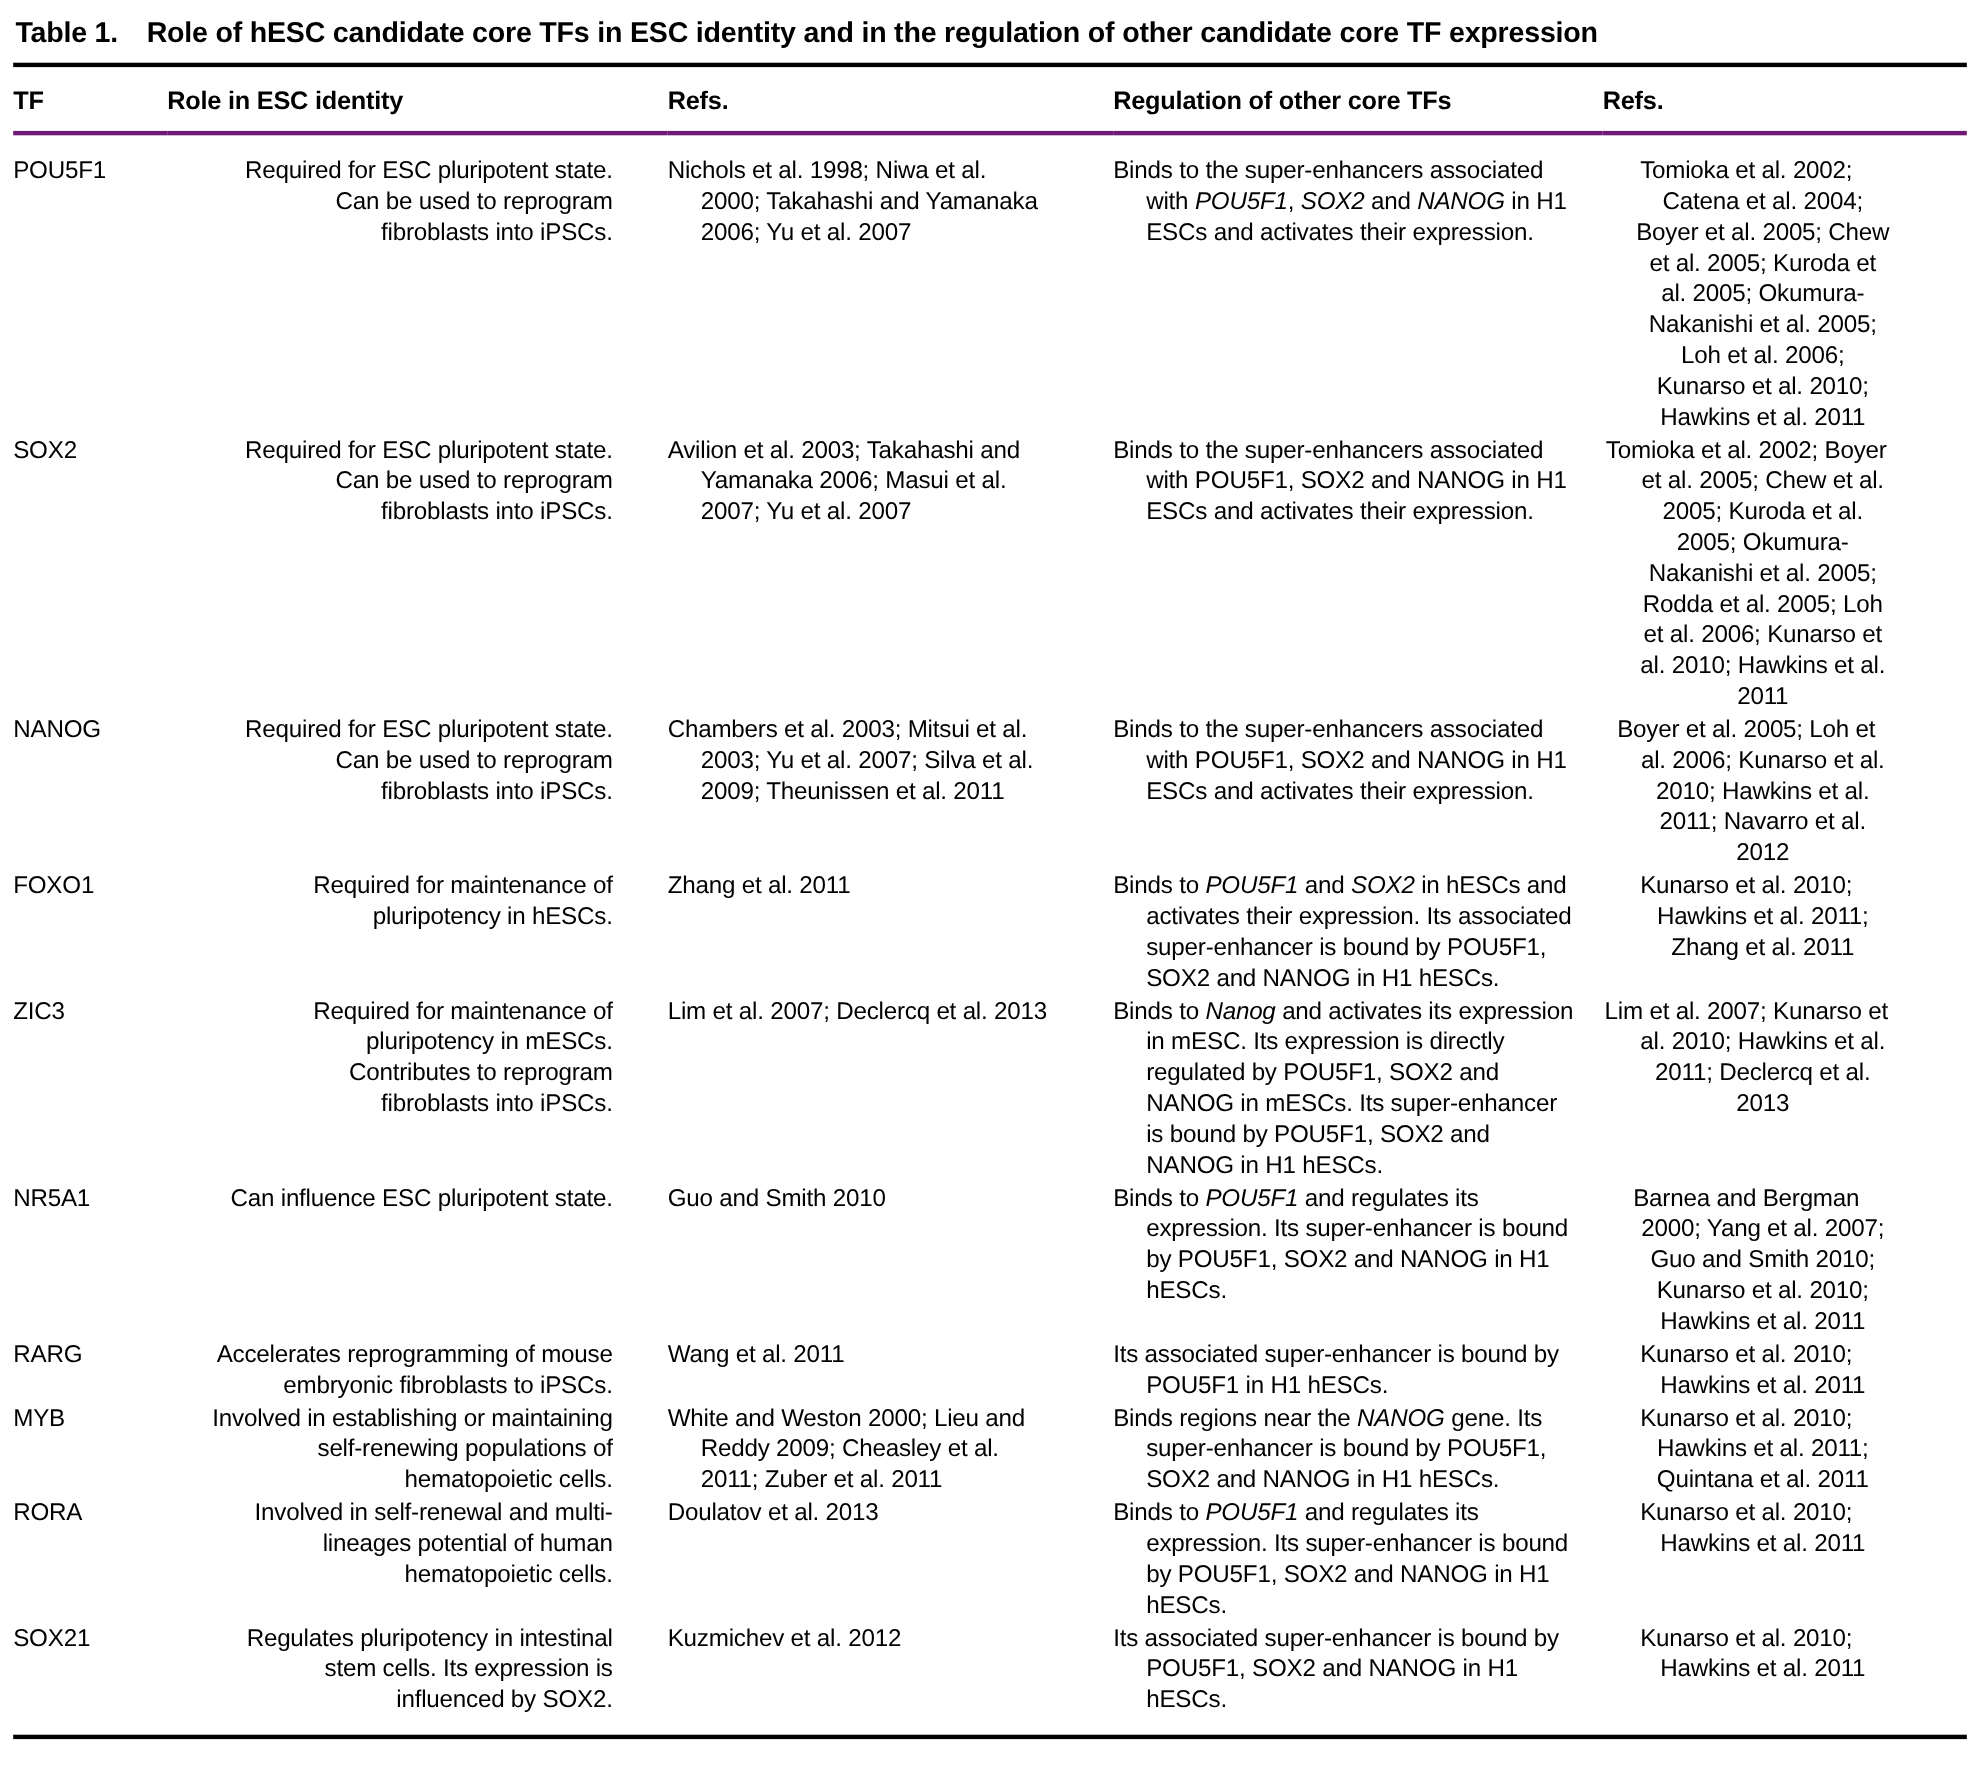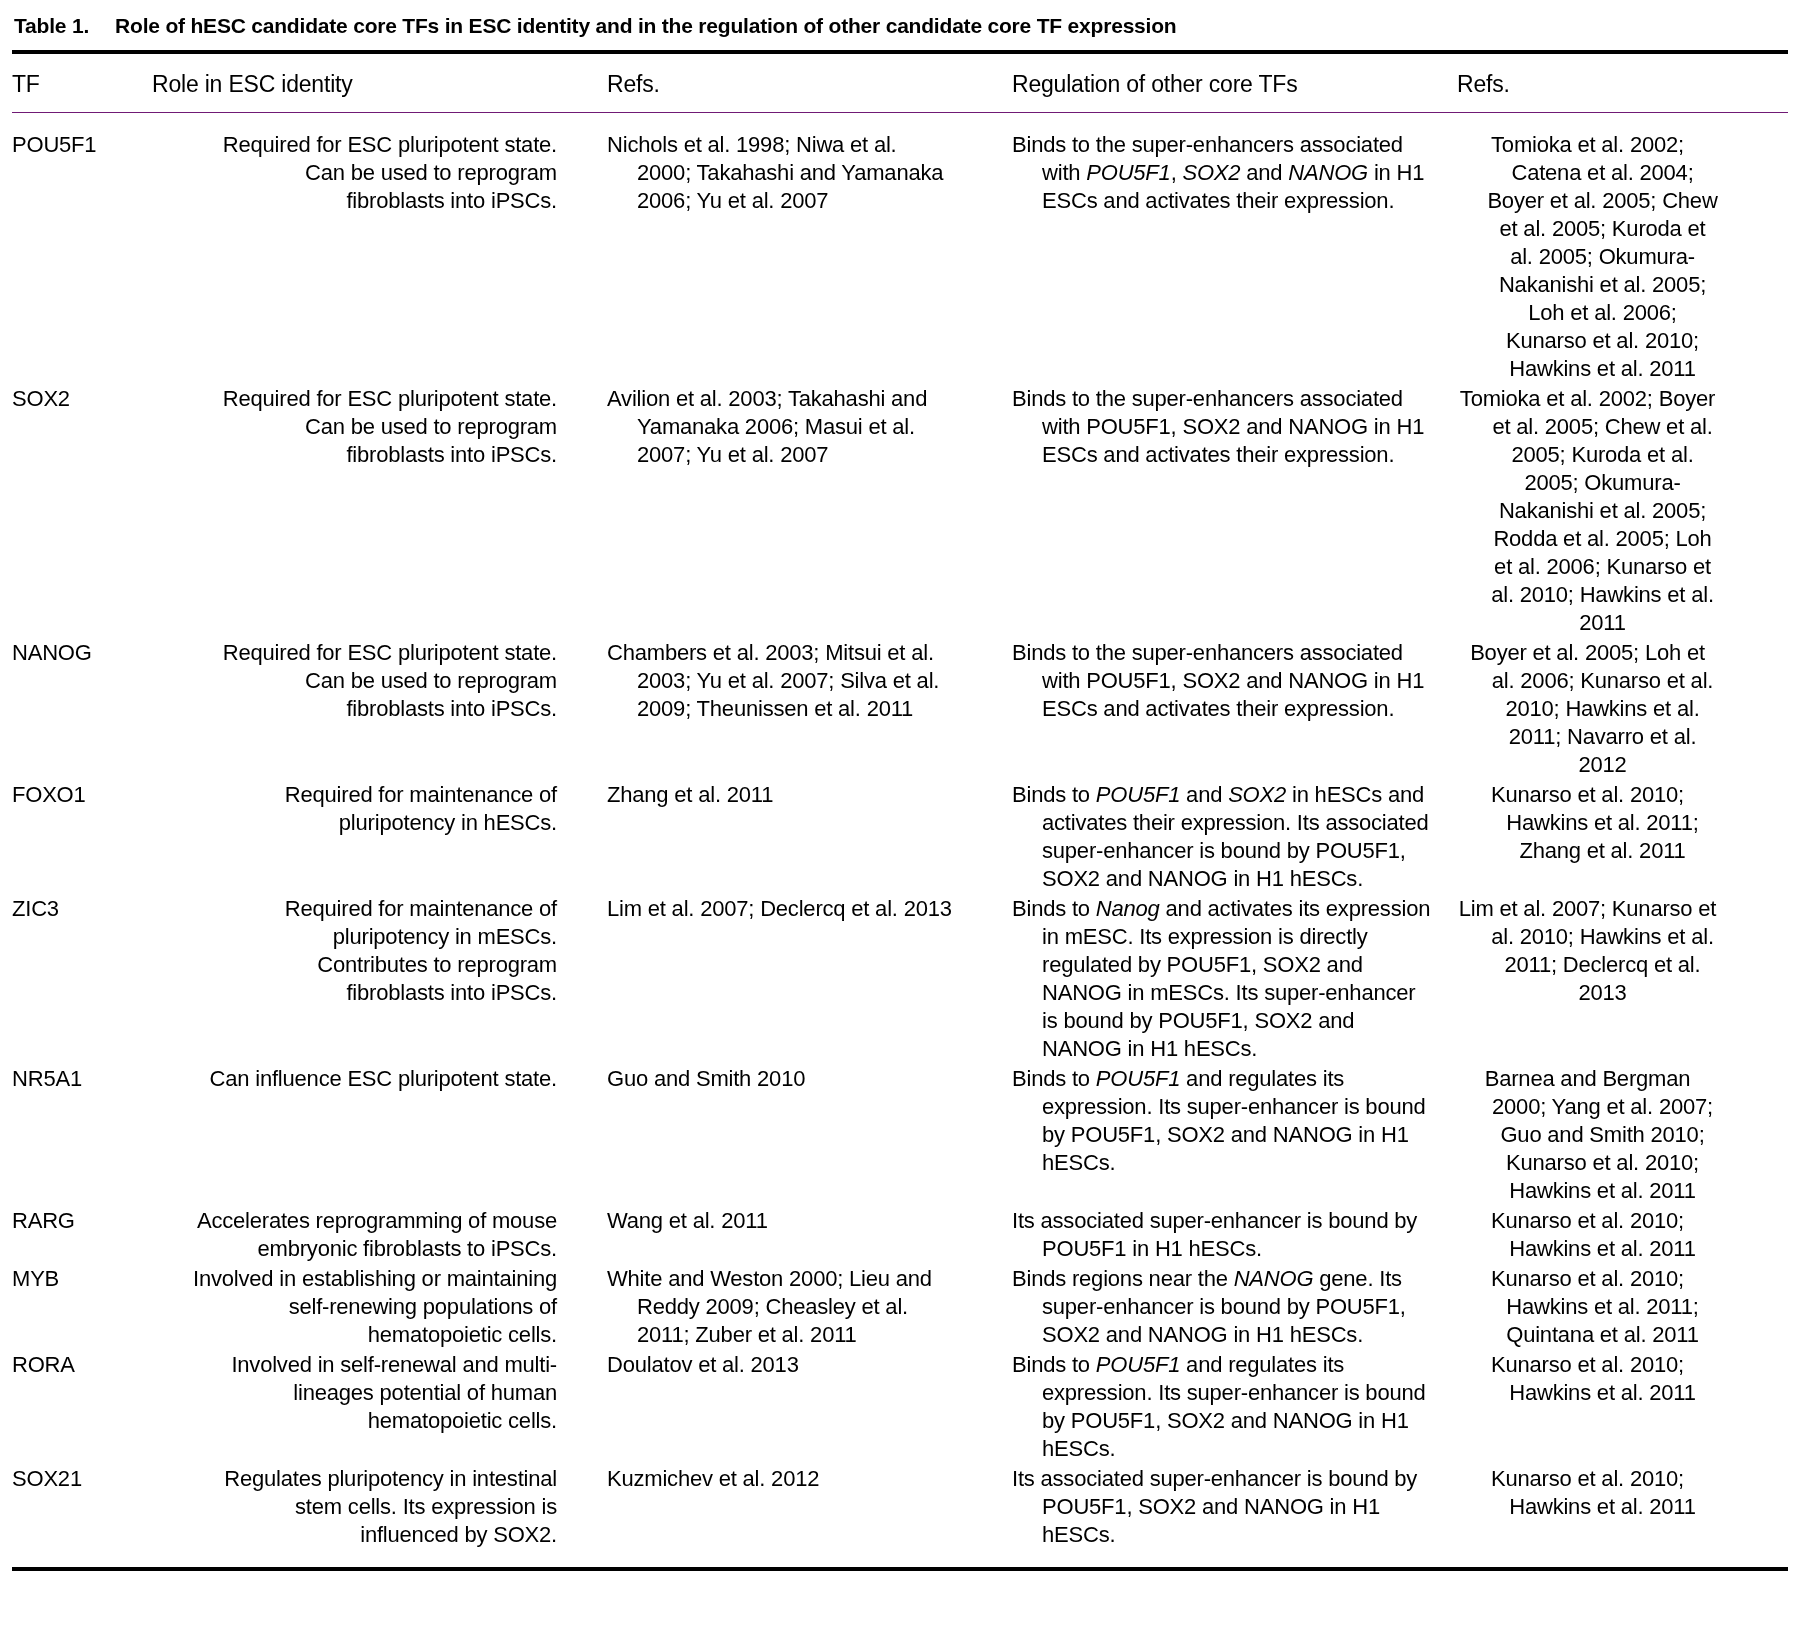--- a/index.html
+++ b/index.html
@@ -5,37 +5,37 @@
   html,body{margin:0;padding:0;background:#ffffff;}
   .page{
     width:1800px;height:1625px;box-sizing:border-box;
     background:#ffffff;color:#000;
     font-family:"Liberation Sans", sans-serif;
     padding:10px 12px 0 12px;
     overflow:hidden;
   }
   .caption{
     display:flex;align-items:baseline;gap:26px;
-    font-size:21px;font-weight:bold;
+    font-size:26px;font-weight:bold;
     padding:4px 2px 12px 2px;
     letter-spacing:-0.2px;
   }
   .rule-top{border-top:4px solid #000;}
   .rule-bottom{border-top:4px solid #000;margin-top:16px;}
   .tbl{display:table;width:100%;table-layout:fixed;border-collapse:collapse;}
   .tr{display:table-row;}
   .td,.th{
     display:table-cell;vertical-align:top;
     font-size:22px;line-height:28px;
     letter-spacing:-0.2px;
   }
   .th{
-    font-weight:normal;font-size:23px;
+    font-weight:bold;font-size:23px;
     padding:16px 0 14px 0;
-    border-bottom:1px solid #701a75;
+    border-bottom:4px solid #701a75;
   }
   .c1{width:140px;}
   .c2{width:405px;padding-right:50px;}
   .c3{width:345px;padding-right:60px;}
   .c4{width:420px;padding-right:25px;}
   .c5{padding-right:70px;text-align:center;}
   .th.c2,.th.c3,.th.c4,.th.c5{text-align:left;}
   .th.c1{text-align:left;}
   .tr.first .td{padding-top:18px;}
   .hang{padding-left:30px;text-indent:-30px;}

